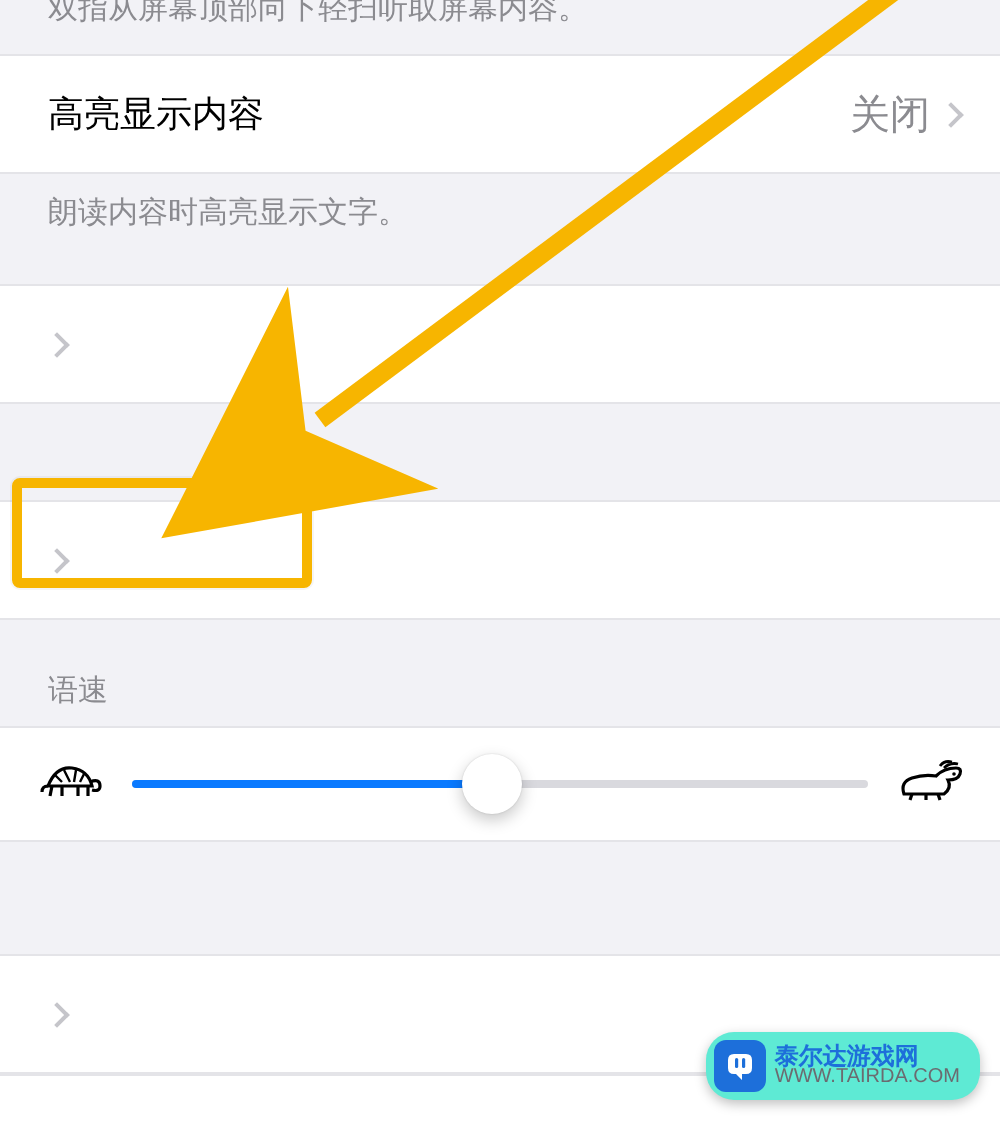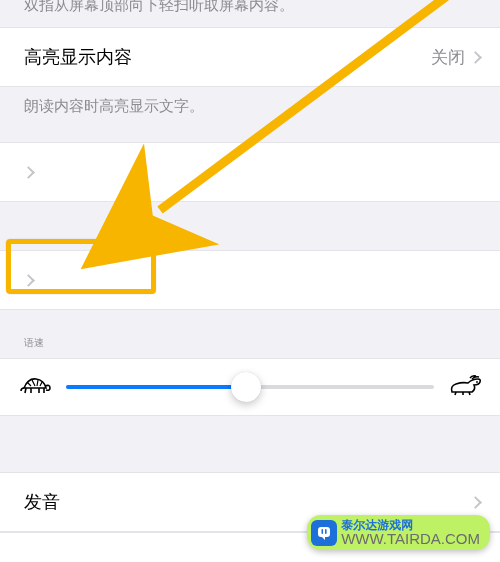--- a/index.html
+++ b/index.html
@@ -25,36 +25,36 @@
     display: flex;
     align-items: center;
     padding: 0 20px 0 24px;
     height: 58px;
     font-size: 18px;
     color: #000;
     background: #fff;
     position: relative;
   }
   .row .label { flex: 1; }
-  .row .value { color: #8b8b90; font-size: 17px; margin-right: 6px; }
+  .row .value { color: #8b8b90; font-size: 20px; margin-right: 6px; }
   .chevron {
     width: 9px; height: 9px;
     border-right: 2.2px solid #c5c5ca;
     border-top: 2.2px solid #c5c5ca;
     transform: rotate(45deg);
     flex: 0 0 auto;
   }
   .section-footer {
     padding: 10px 16px 0 24px;
     font-size: 15px;
     color: #8b8b90;
   }
   .section-header {
     padding: 26px 24px 8px 24px;
-    font-size: 10px;
+    font-size: 15px;
     color: #8b8b90;
   }
   .gap { height: 26px; }
 
   
   .slider-row {
     background: #fff;
     border-top: 1px solid #e4e4e8;
     border-bottom: 1px solid #e4e4e8;
     display: flex;
@@ -102,34 +102,34 @@
     pointer-events: none;
     top: 0; left: 0;
   }
 
   
   .watermark {
     position: absolute;
     right: 10px; bottom: 12px;
     display: flex; align-items: center;
     gap: 4px;
-    background: #bef264;
+    background: #5eead4;
     border-radius: 14px;
     padding: 4px 10px 4px 4px;
     box-shadow: 0 2px 6px rgba(0,0,0,.25);
     font-size: 12px;
     color: #1d6fda;
     font-weight: 600;
   }
   .wm-icon {
     width: 26px; height: 26px; border-radius: 6px;
     background: #1d6fda;
     display: flex; align-items: center; justify-content: center;
   }
-  .wm-sub { color:#6b6b70; font-weight:400; font-size:15px; display:block; line-height:1; }
+  .wm-sub { color:#6b6b70; font-weight:400; font-size:10px; display:block; line-height:1; }
   .wm-text { line-height:1; }
 
   
   .partial {
     background:#fff;
     border-top:1px solid #e4e4e8;
     height: 60px;
     display:flex; align-items:flex-start; justify-content:center;
     padding-top:6px;
     font-size:22px; color:#c8c8cc; letter-spacing:4px;
@@ -188,21 +188,20 @@
       <circle cx="29" cy="8" r="0.9" fill="#000"></circle>
       <path d="M8 18 L7 21 M15 18 L15 21 M21 18 L22 21" stroke="#000" stroke-width="1.6"></path>
     </svg>
   </span>
 </div>
 
 <div class="gap" style="height:56px;"></div>
 
 <div class="group">
   <div class="row">
-    <span class="label">发音</span>
     <span class="chevron"></span>
   </div>
 </div>
 
 <div class="partial"></div>
 
 <div class="highlight-box" style="left:6px; top:239px; width:150px; height:55px;"></div>
 
 <svg class="arrow-svg" width="500" height="300">
   <defs>

